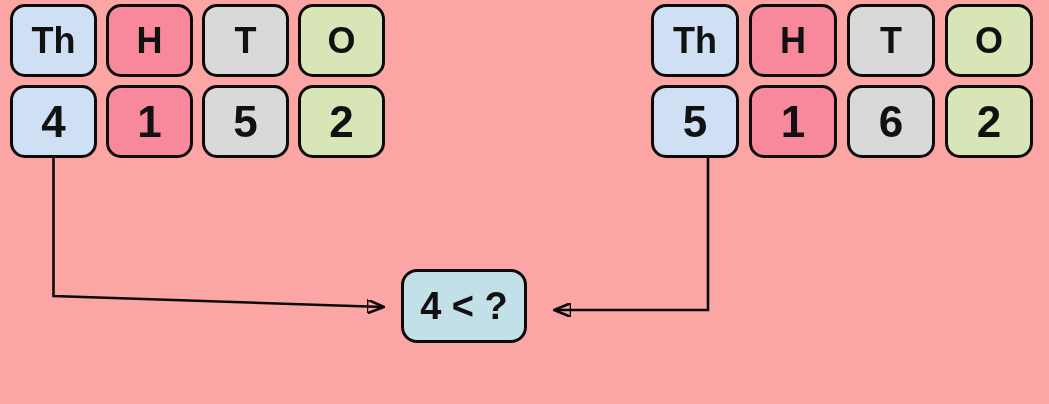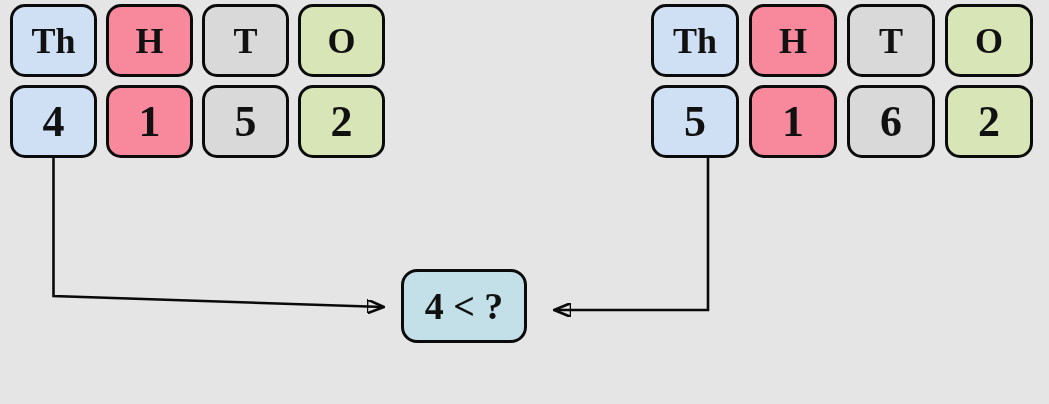--- a/index.html
+++ b/index.html
@@ -63,21 +63,21 @@
   }
   #arrow-layer path {
     fill: none;
     stroke: #0a0a0a;
     stroke-width: 2.6;
   }
 </style>
 </head>
 <body>
 
-<div id="canvas" style="background: #e5e5e5; font-family: Liberation Serif, serif;">
+<div id="canvas" style="background: #fca5a5;">
 
   <div class="pv-group" id="left-group">
     <div class="cell hdr" style="background: rgb(207, 223, 244);">Th</div>
     <div class="cell hdr" style="background: rgb(248, 137, 157);">H</div>
     <div class="cell hdr" style="background: rgb(217, 217, 217);">T</div>
     <div class="cell hdr" style="background: rgb(216, 229, 183);">O</div>
     <div class="cell digit" style="background: rgb(207, 223, 244);">4</div>
     <div class="cell digit" style="background: rgb(248, 137, 157);">1</div>
     <div class="cell digit" style="background: rgb(217, 217, 217);">5</div>
     <div class="cell digit" style="background: rgb(216, 229, 183);">2</div>

